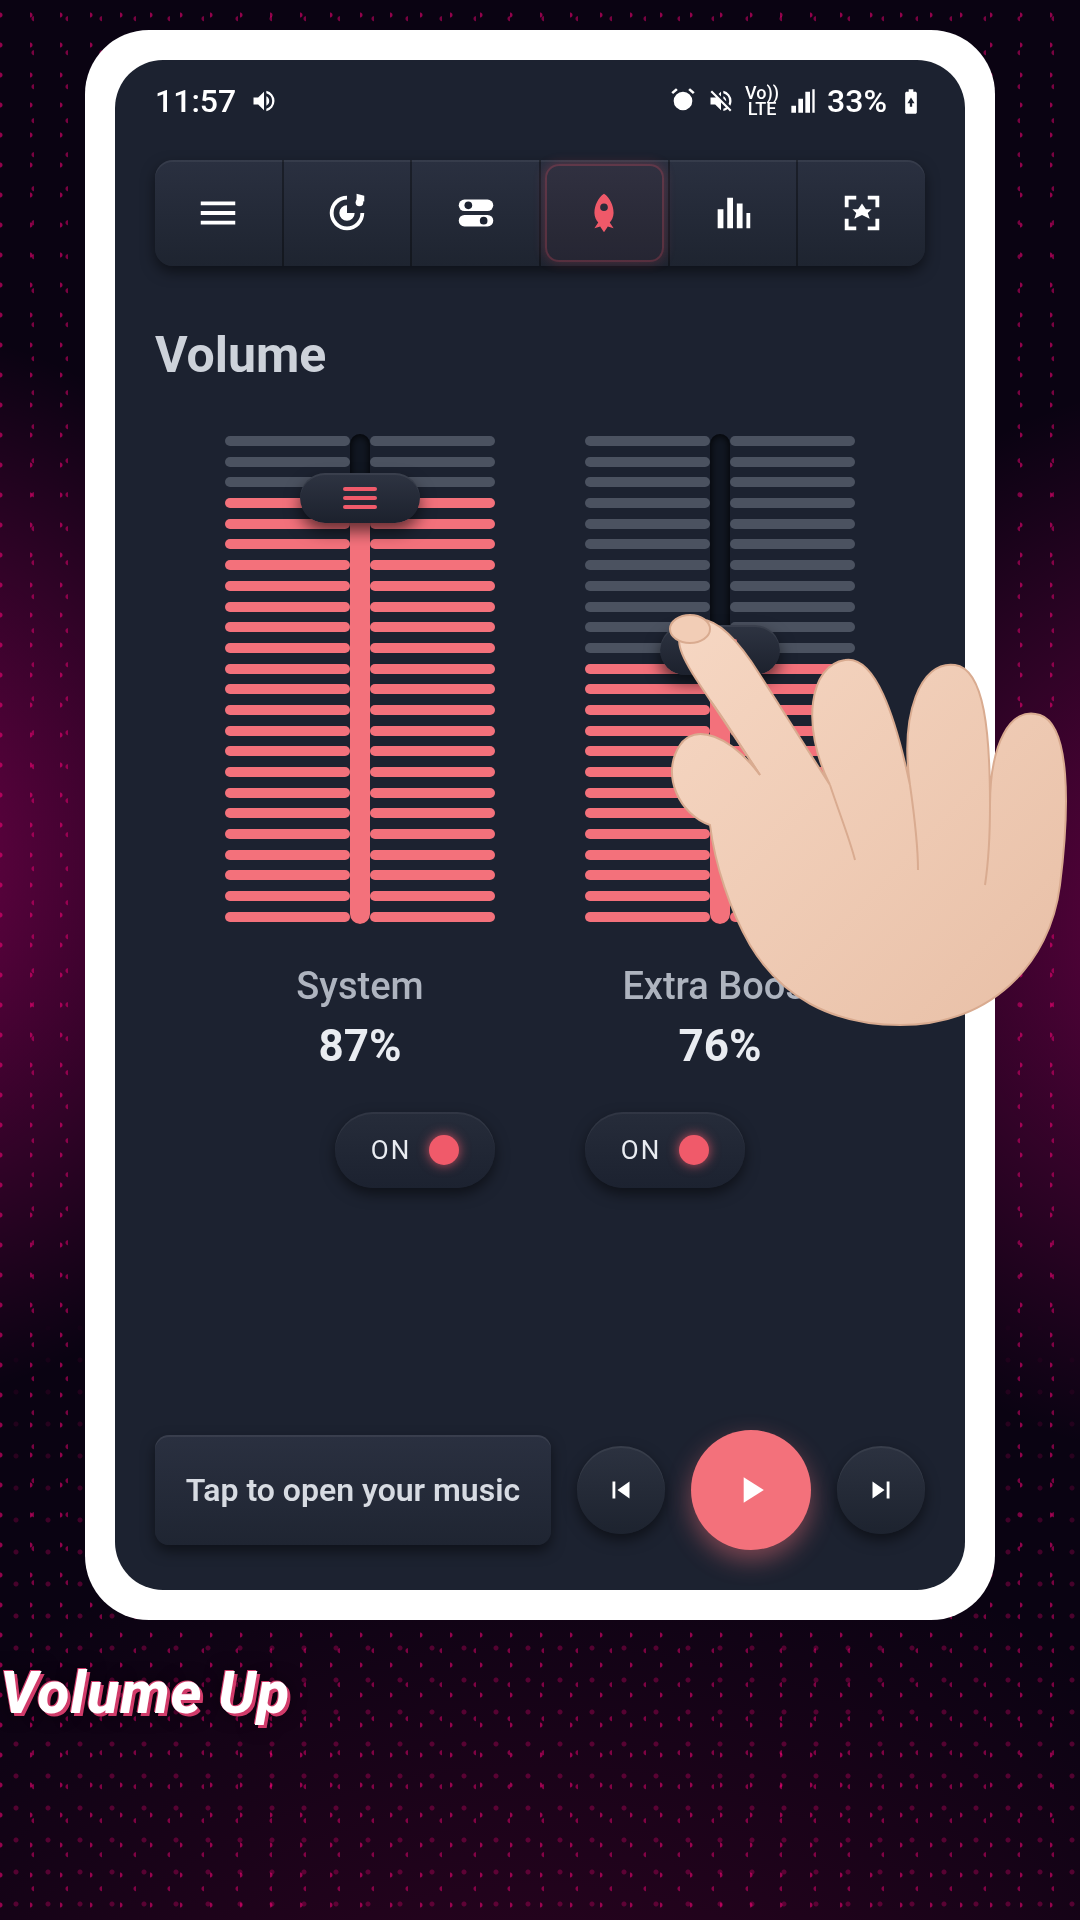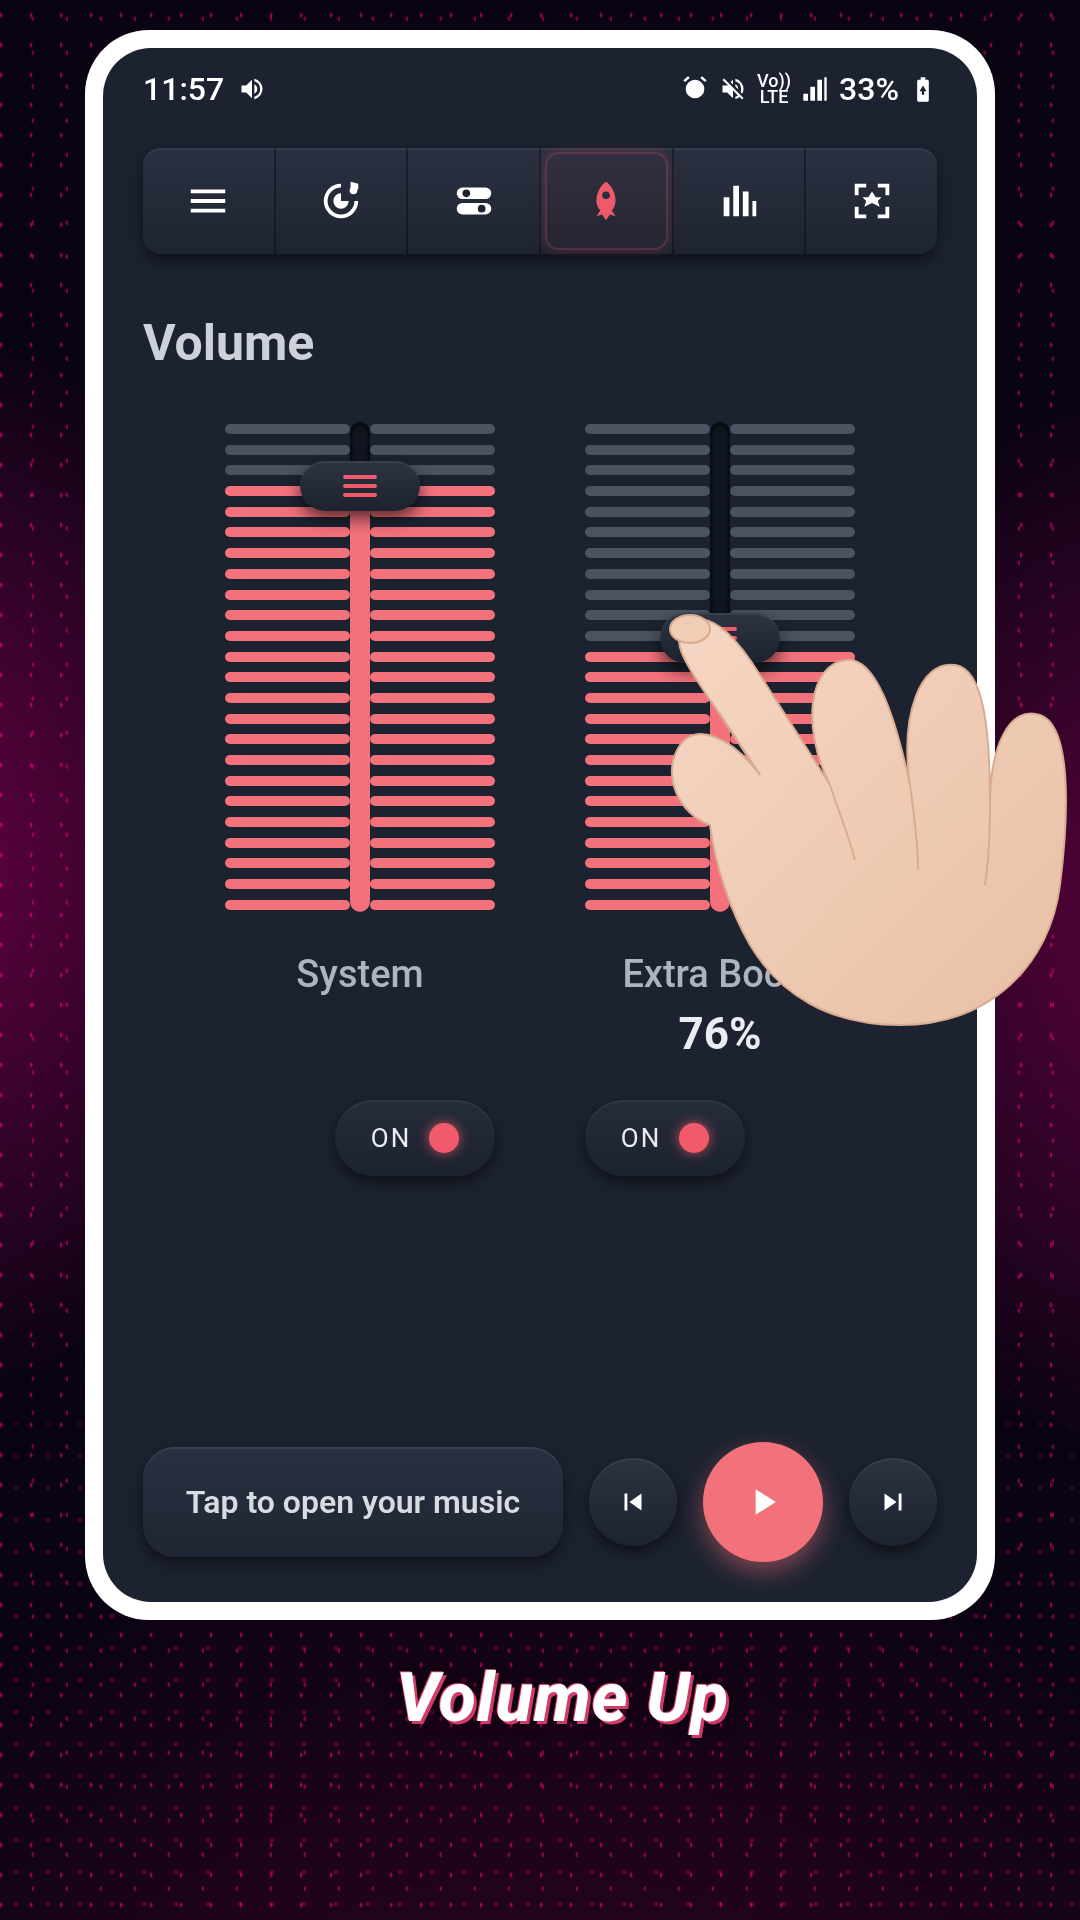--- a/index.html
+++ b/index.html
@@ -29,21 +29,21 @@
     opacity:.8;
   }
 
   
   .phone {
     position: absolute;
     top: 30px; left: 85px;
     width: 910px; height: 1590px;
     background: #fff;
     border-radius: 64px;
-    padding: 18px;
+    padding: 30px;
   }
   .screen {
     width: 100%; height: 100%;
     background: #1c2230;
     border-radius: 48px;
     position: relative;
     overflow: hidden;
     padding: 0 40px;
   }
 
@@ -166,21 +166,21 @@
   }
 
   
   .player {
     position:absolute; left:40px; right:40px; bottom:40px;
     display:flex; align-items:center; gap:26px;
   }
   .open-music {
     flex:1; height:110px;
     background:linear-gradient(#2a3040,#1f2532);
-    border-radius:32px;
+    border-radius:14px;
     box-shadow: inset 0 2px 0 rgba(255,255,255,.07), 0 6px 14px rgba(0,0,0,.5);
     display:flex; align-items:center; justify-content:center;
     color:#d7dbe2; font-size:32px; font-weight:600;
   }
   .pbtn {
     width:88px; height:88px; border-radius:50%;
     background:linear-gradient(#2c3240,#1d232f);
     box-shadow: inset 0 2px 0 rgba(255,255,255,.06), 0 6px 14px rgba(0,0,0,.5);
     display:flex; align-items:center; justify-content:center;
   }
@@ -195,31 +195,30 @@
   
   .hand {
     position:absolute; top:605px; left:640px;
     width:430px; height:430px;
     pointer-events:none;
   }
 
   
   .caption {
     position:absolute; left:0; right:0; top:1660px;
-    text-align:center;
+    text-align:left;
     color:#fff;
-    font-size:68px; line-height:1.12;
+    font-size:59px; line-height:1.12;
     font-weight:800;
     font-style:italic;
     letter-spacing:1px;
     text-shadow:
       3px 3px 0 #d13b6a,
       -1px -1px 0 #d13b6a,
       0 0 18px rgba(0,0,0,.6);
-    padding-left: 45px;
   }
 </style>
 </head>
 <body>
 
 <div class="bg"></div>
 
 <div class="phone">
   <div class="screen">
 
@@ -514,20 +513,21 @@
             <div></div>
             <div></div>
             <div></div>
           </div>
       </div>
     </div>
 
     <div class="labels">
       <div class="lab">
         <div class="name">System</div>
+        <div class="val">87%</div>
       </div>
       <div class="lab">
         <div class="name">Extra Boost</div>
         <div class="val">76%</div>
       </div>
     </div>
 
     <div class="toggles">
       <div class="toggle">
         <span>ON</span>

